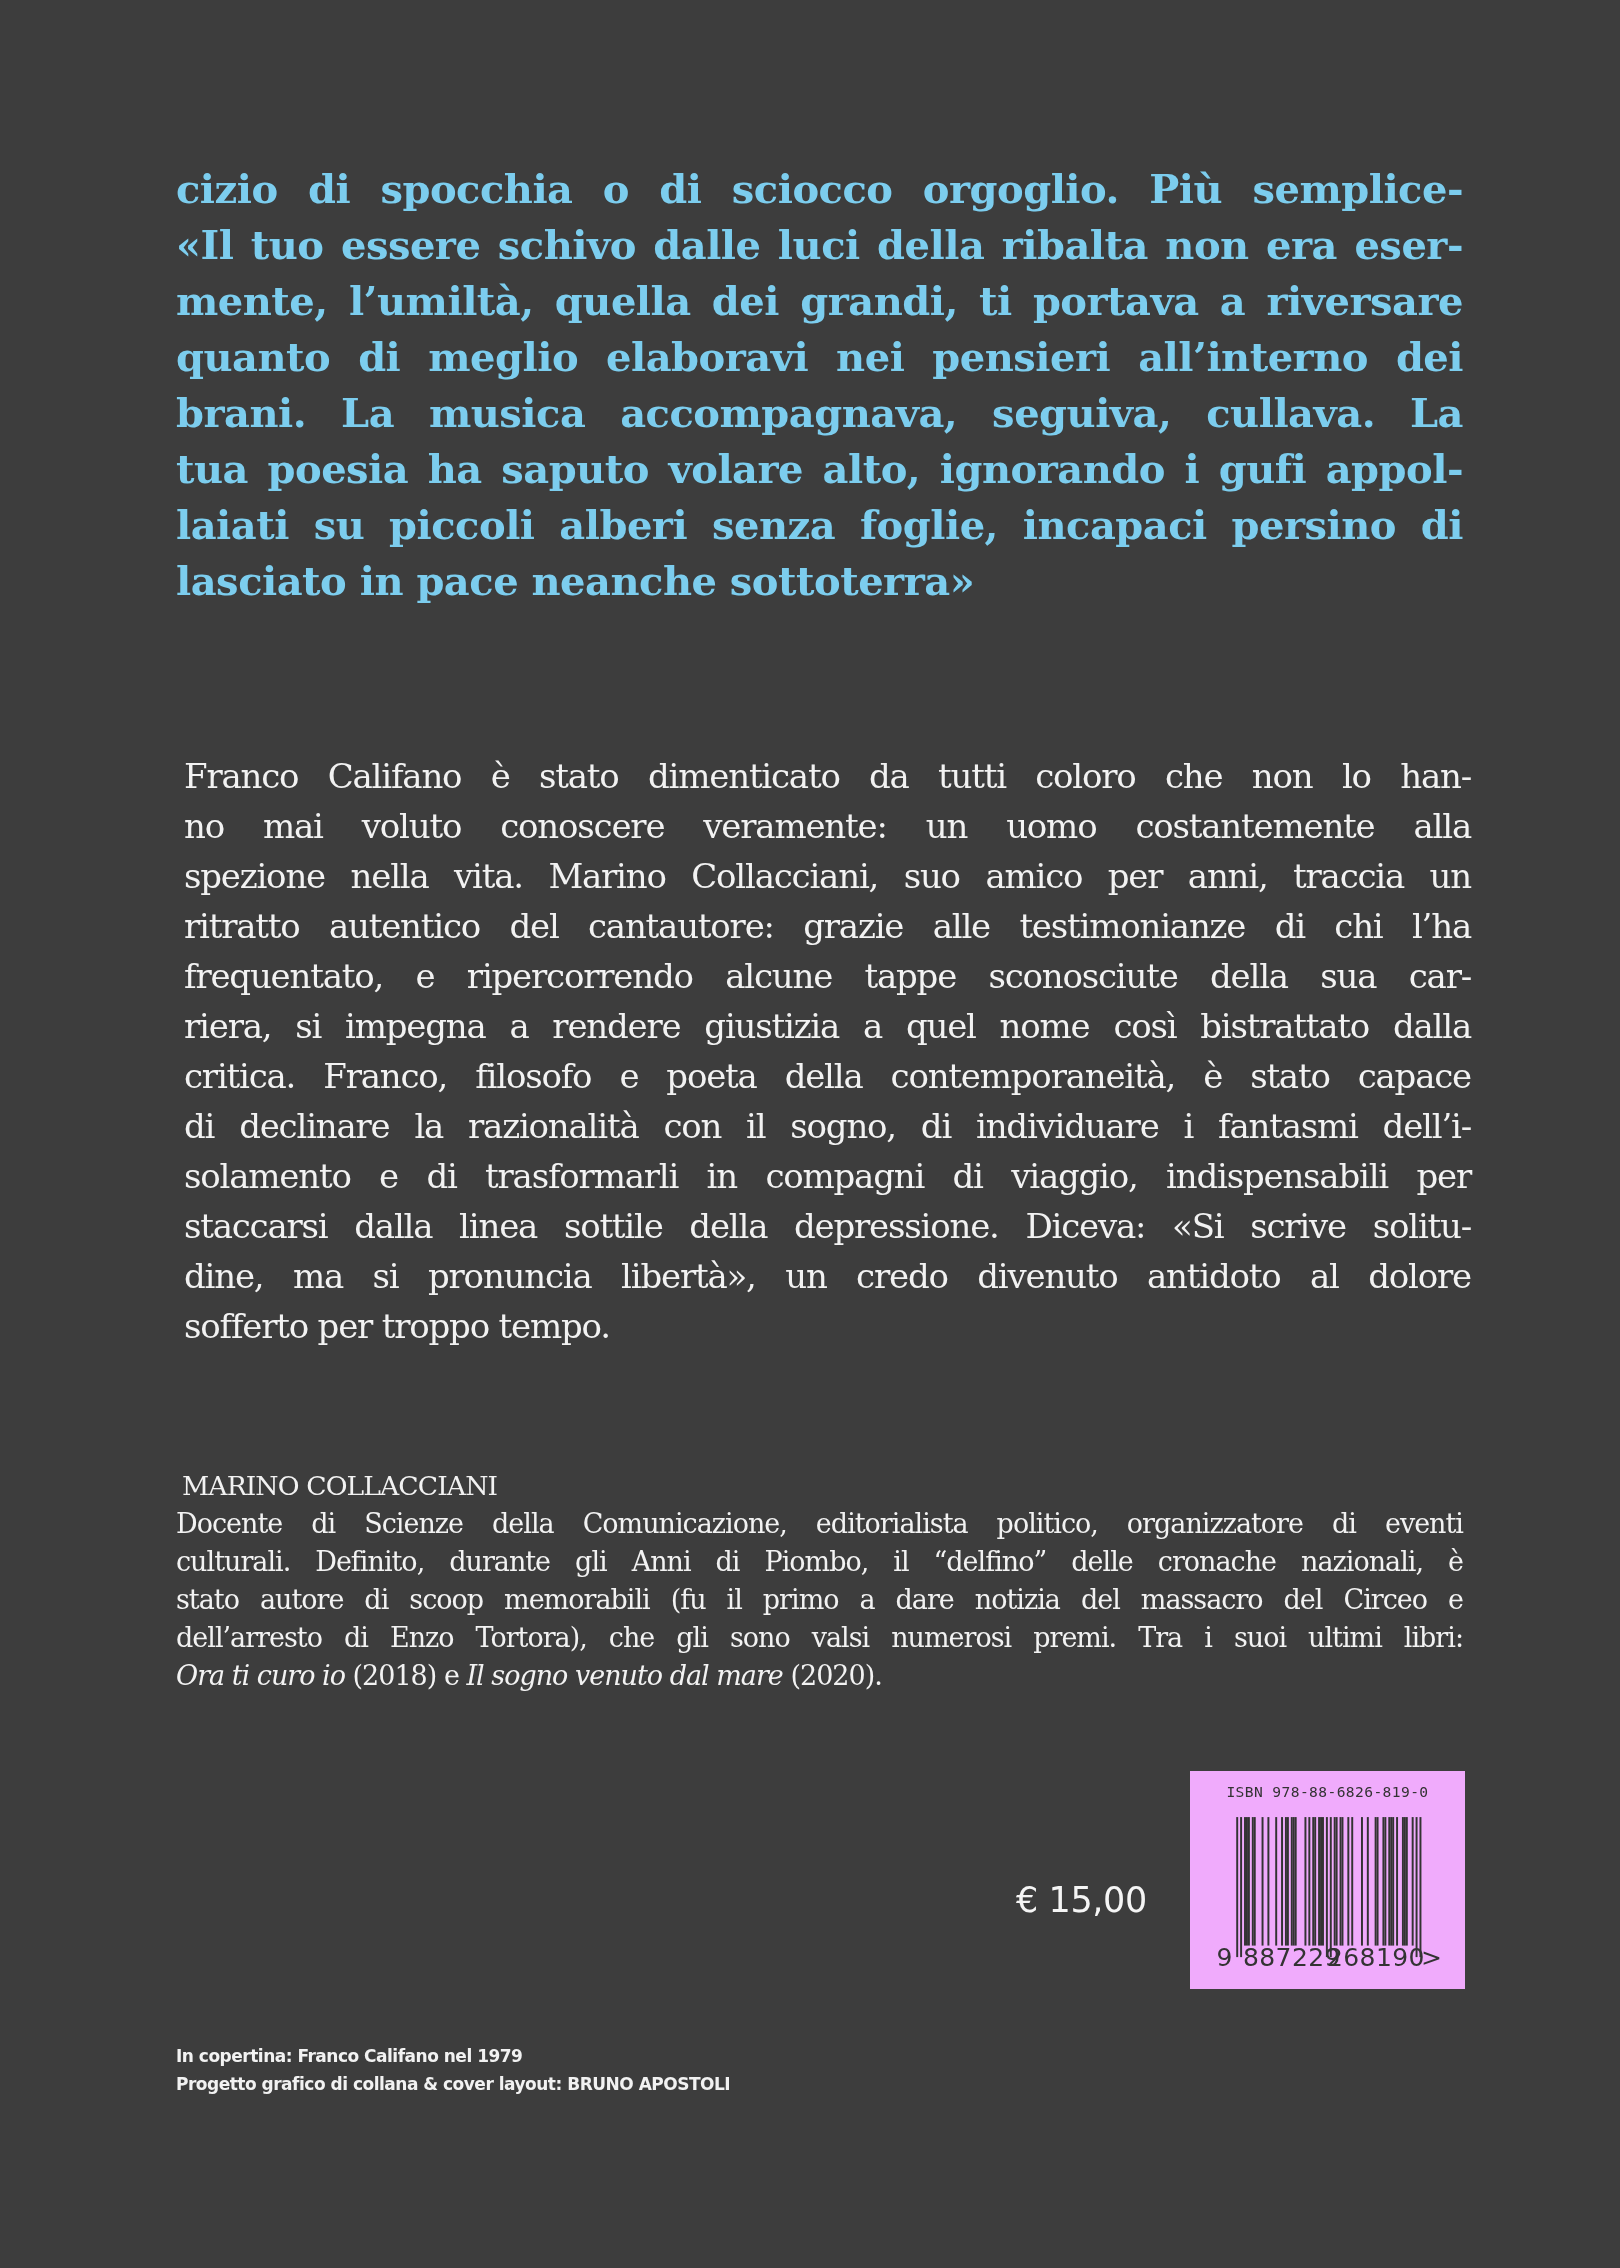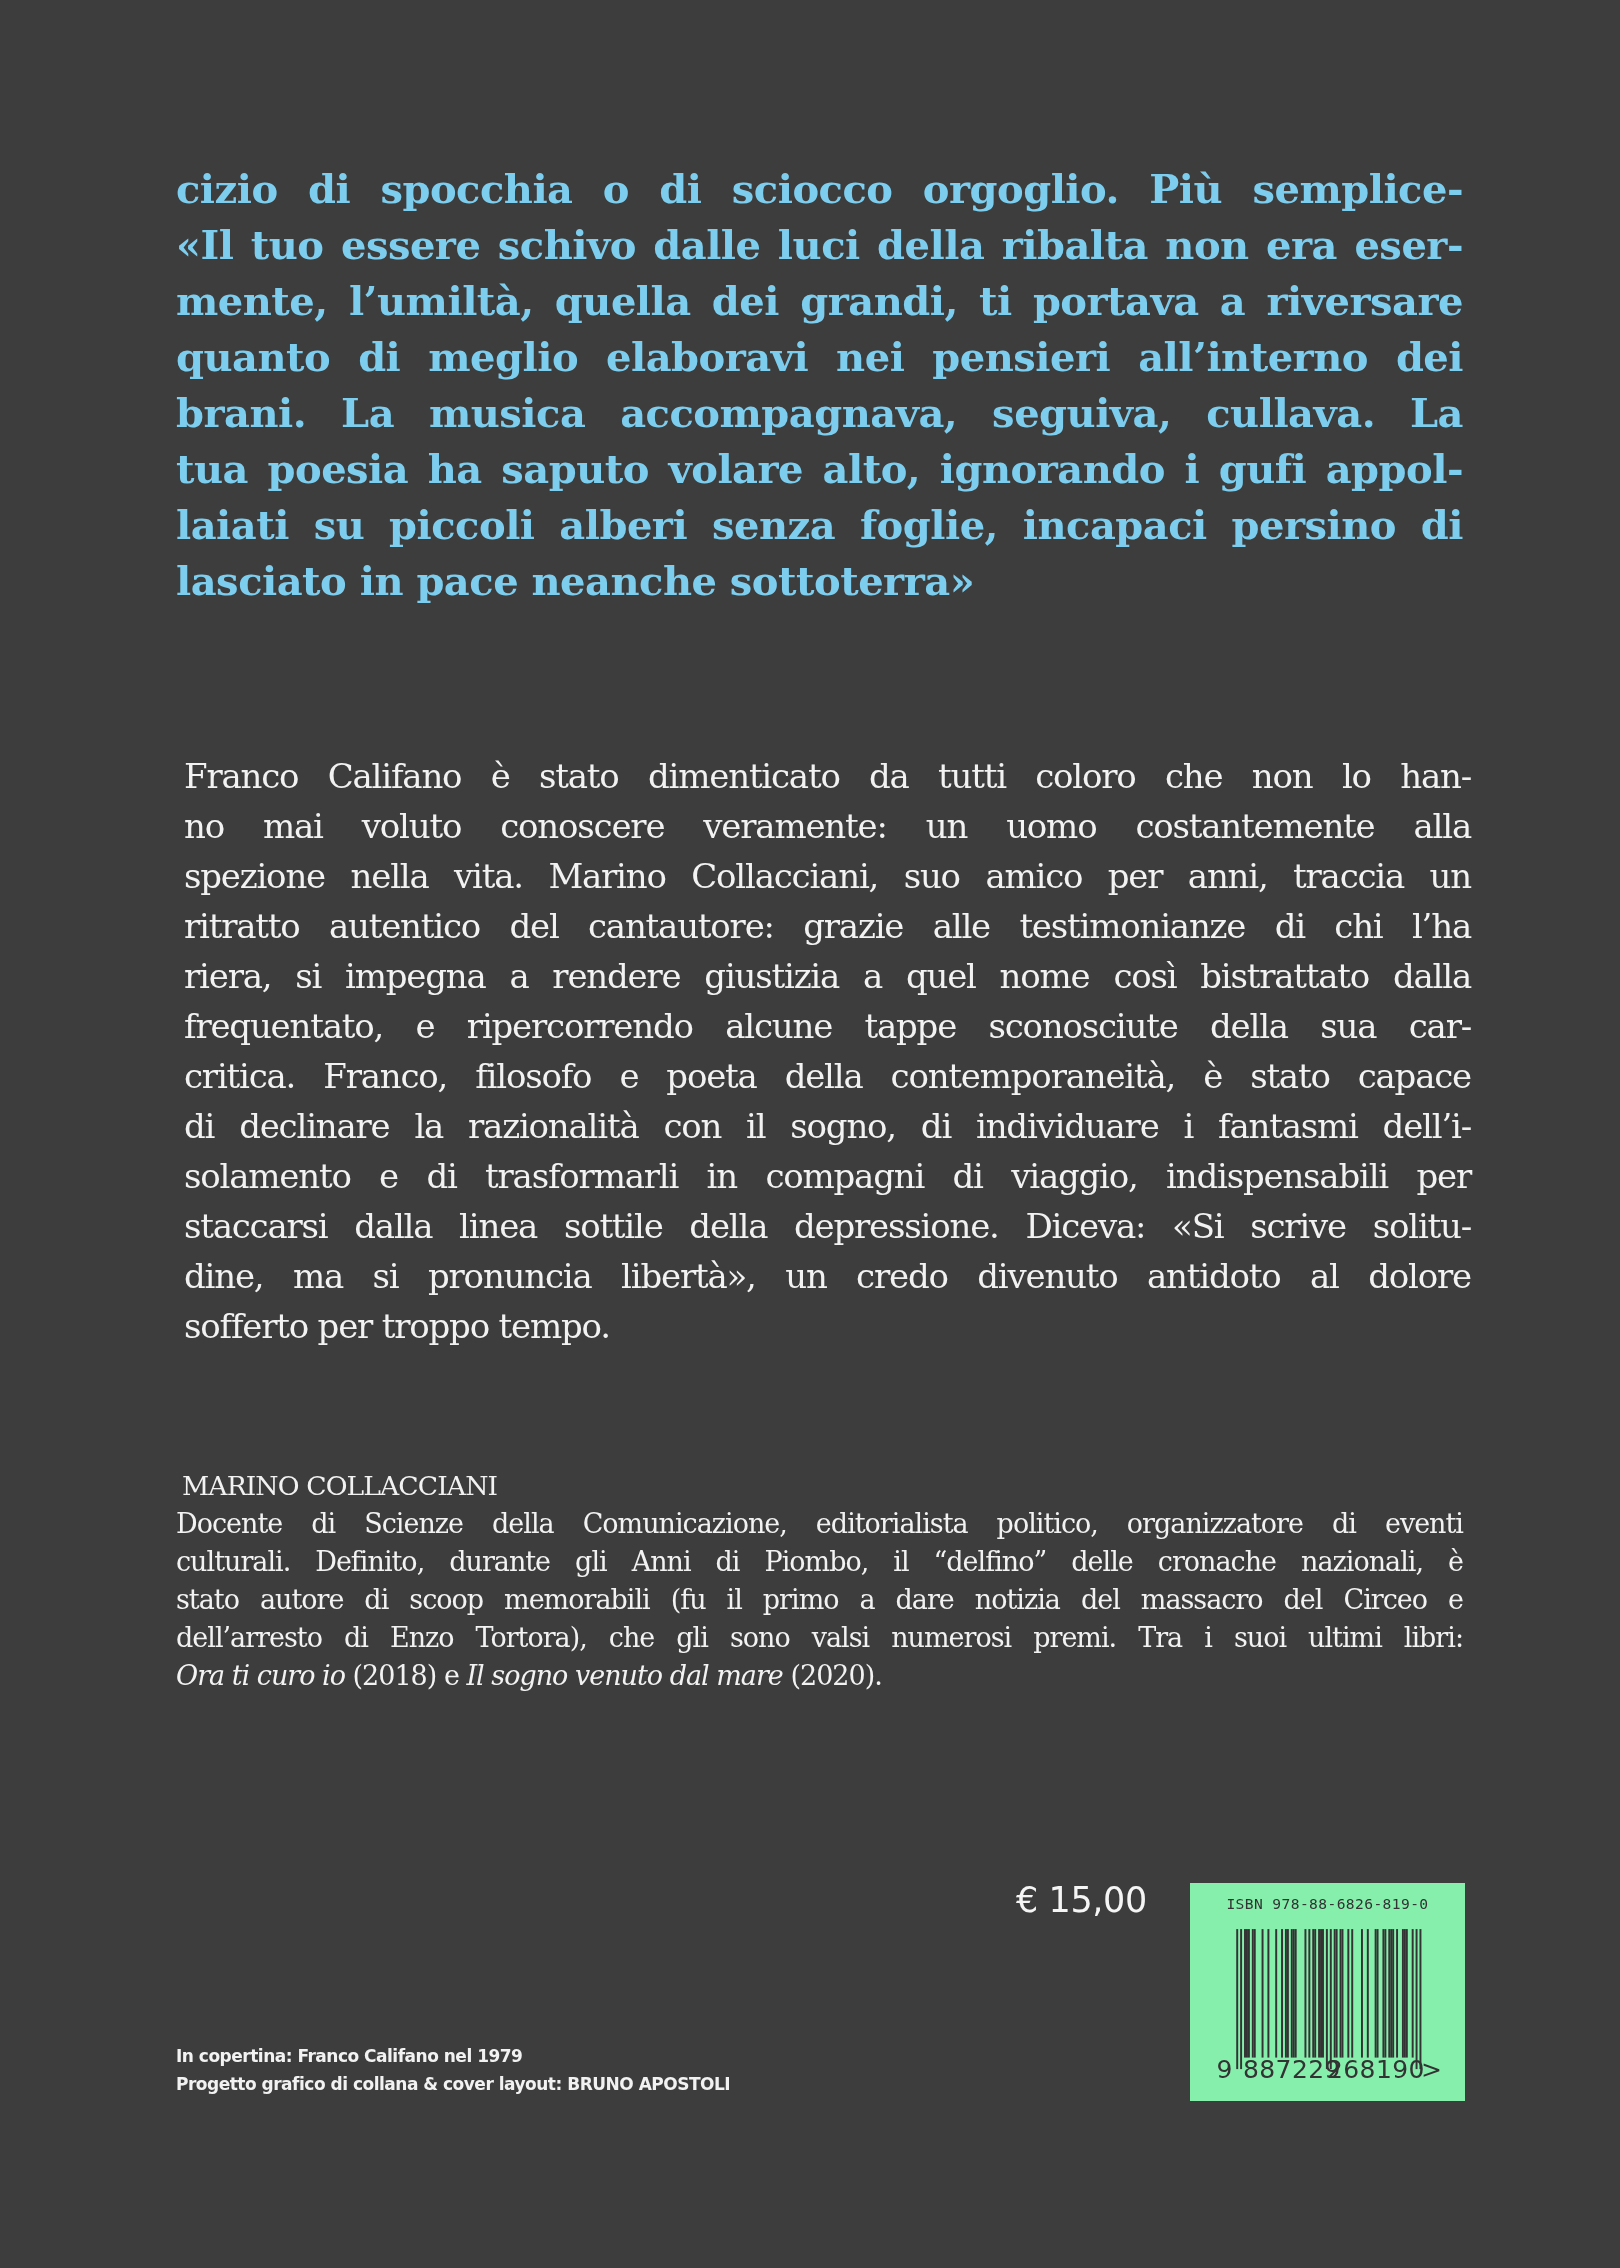--- a/index.html
+++ b/index.html
@@ -89,24 +89,24 @@
       top: 1878px;
       color: #f5f5f5;
       font-family: "DejaVu Sans", sans-serif;
       font-size: 35px;
       line-height: 44px;
       letter-spacing: -0.4px;
     }
     .barcode-box {
       position: absolute;
       left: 1190px;
-      top: 1883px;
+      top: 1771px;
       width: 275px;
       height: 218px;
-      background: #86efac;
+      background: #f0abfc;
     }
     .barcode-box .isbn {
       position: absolute;
       left: 0;
       top: 12.4px;
       width: 275px;
       text-align: center;
       font-family: "DejaVu Sans Mono", "Liberation Mono", monospace;
       font-size: 14.6px;
       color: #333333;
@@ -150,22 +150,22 @@
   <span class="line">tua poesia ha saputo volare alto, ignorando i gufi appol-</span>
   <span class="line">laiati su piccoli alberi senza foglie, incapaci persino di</span>
   <span class="line last">lasciato in pace neanche sottoterra»</span>
 </div>
 
 <div class="body-text">
   <span class="line">Franco Califano è stato dimenticato da tutti coloro che non lo han-</span>
   <span class="line">no mai voluto conoscere veramente: un uomo costantemente alla</span>
   <span class="line">spezione nella vita. Marino Collacciani, suo amico per anni, traccia un</span>
   <span class="line">ritratto autentico del cantautore: grazie alle testimonianze di chi l’ha</span>
+  <span class="line">frequentato, e ripercorrendo alcune tappe sconosciute della sua car-</span>
   <span class="line">riera, si impegna a rendere giustizia a quel nome così bistrattato dalla</span>
-  <span class="line">frequentato, e ripercorrendo alcune tappe sconosciute della sua car-</span>
   <span class="line">critica. Franco, filosofo e poeta della contemporaneità, è stato capace</span>
   <span class="line">di declinare la razionalità con il sogno, di individuare i fantasmi dell’i-</span>
   <span class="line">solamento e di trasformarli in compagni di viaggio, indispensabili per</span>
   <span class="line">staccarsi dalla linea sottile della depressione. Diceva: «Si scrive solitu-</span>
   <span class="line">dine, ma si pronuncia libertà», un credo divenuto antidoto al dolore</span>
   <span class="line last">sofferto per troppo tempo.</span>
 </div>
 
 <div class="author-name">MARINO COLLACCIANI</div>
 

